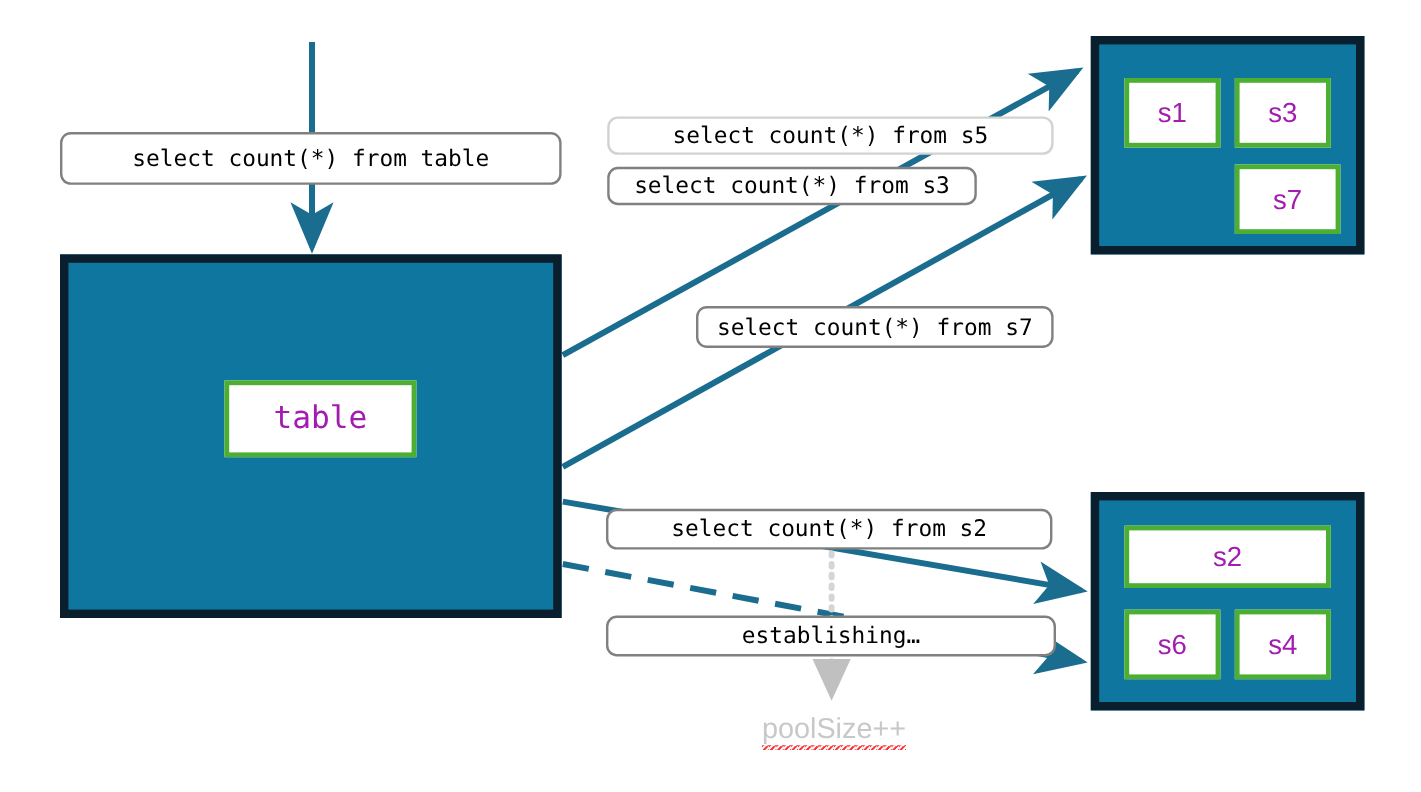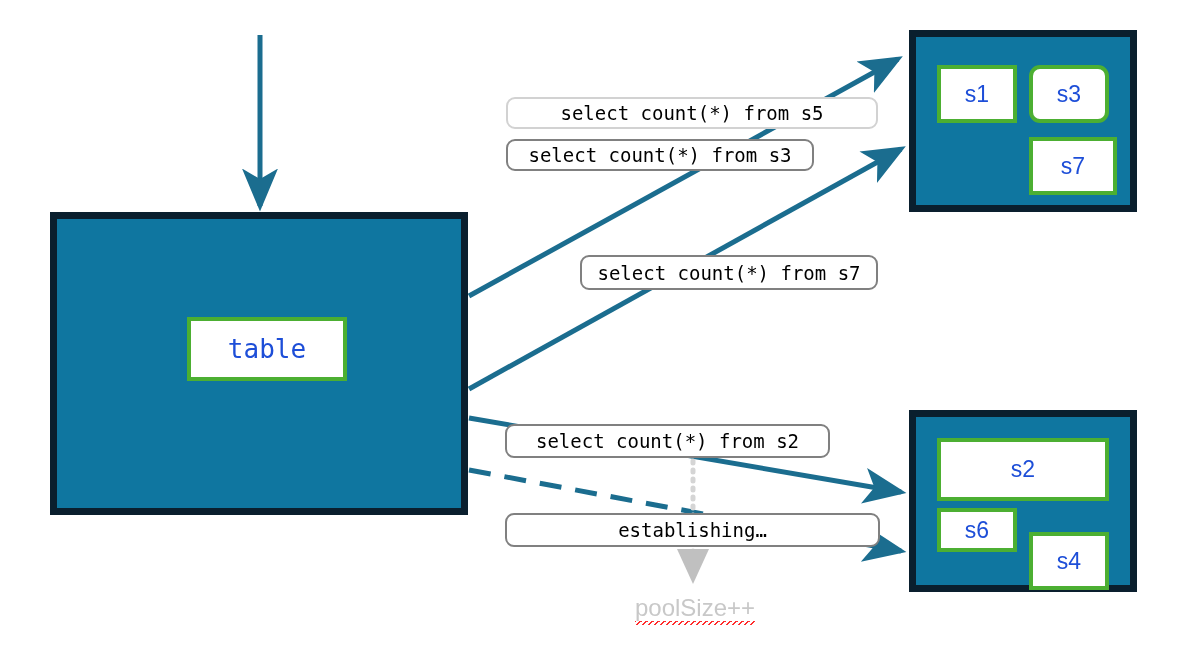--- a/index.html
+++ b/index.html
@@ -56,41 +56,41 @@
   
   .node-box {
     position: absolute;
     background: #ffffff;
     border: 4px solid #4caf32;
     box-sizing: border-box;
     display: flex;
     align-items: center;
     justify-content: center;
     font-family: "DejaVu Sans Mono", "Liberation Mono", monospace;
-    color: #1d4ed8;
+    color: #a21caf;
     white-space: nowrap;
   }
   #node-table {
     left: 180px;
     top: 310px;
     width: 160px;
     height: 64px;
     font-size: 26px;
   }
   .shard-node {
     font-size: 23px;
     font-family: "Liberation Sans", sans-serif;
   }
   #node-s1 { left: 937px; top: 65px;  width: 80px; height: 58px; }
-  #node-s3 { left: 1029px; top: 65px;  width: 80px; height: 58px; border-radius: 11px; }
+  #node-s3 { left: 1029px; top: 65px;  width: 80px; height: 58px; }
   #node-s5 { left: 937px; top: 137px; width: 80px; height: 58px; }
   #node-s7 { left: 1029px; top: 137px; width: 88px; height: 58px; }
-  #node-s2 { left: 937px; top: 438px; width: 172px; height: 63px; }
-  #node-s6 { left: 937px; top: 508px; width: 80px; height: 44px; }
-  #node-s4 { left: 1029px; top: 532px; width: 80px; height: 58px; }
+  #node-s2 { left: 937px; top: 438px; width: 172px; height: 52px; }
+  #node-s6 { left: 937px; top: 508px; width: 80px; height: 58px; }
+  #node-s4 { left: 1029px; top: 508px; width: 80px; height: 58px; }
 
   
   .query-pill {
     position: absolute;
     background: #ffffff;
     border: 2.5px solid #808080;
     border-radius: 9px;
     box-sizing: border-box;
     display: flex;
     align-items: center;
@@ -101,21 +101,21 @@
     white-space: nowrap;
     letter-spacing: 0px;
   }
   .query-pill.light-border {
     border-color: #d2d2d2;
   }
   #pill-from-table    { left: 50px;  top: 110px; width: 418px; height: 44px; }
   #pill-from-s5       { left: 506px; top: 97px;  width: 372px; height: 32px; }
   #pill-from-s3       { left: 506px; top: 126px; width: 308px; height: 32px; margin-top: 13px; }
   #pill-from-s7       { left: 580px; top: 255px; width: 298px; height: 35px; }
-  #pill-from-s2       { left: 505px; top: 424px; width: 325px; height: 34px; }
+  #pill-from-s2       { left: 505px; top: 424px; width: 372px; height: 34px; }
   #pill-establishing  { left: 505px; top: 513px; width: 375px; height: 34px; }
 
   
   #pool-size-note {
     position: absolute;
     left: 600px;
     top: 594px;
     width: 190px;
     text-align: center;
     font-family: "Liberation Sans", sans-serif;
@@ -169,20 +169,21 @@
   <div class="pool-box" id="shard-group-top"></div>
   <div class="node-box shard-node" id="node-s1">s1</div>
   <div class="node-box shard-node" id="node-s3">s3</div>
   <div class="node-box shard-node" id="node-s7">s7</div>
 
   <div class="pool-box" id="shard-group-bottom"></div>
   <div class="node-box shard-node" id="node-s2">s2</div>
   <div class="node-box shard-node" id="node-s6">s6</div>
   <div class="node-box shard-node" id="node-s4">s4</div>
 
+  <div class="query-pill" id="pill-from-table">select count(*) from table</div>
 
   <div class="query-pill light-border" id="pill-from-s5">select count(*) from s5</div>
 
   <div class="query-pill" id="pill-from-s3">select count(*) from s3</div>
 
   <div class="query-pill" id="pill-from-s7">select count(*) from s7</div>
 
   <div class="query-pill" id="pill-from-s2">select count(*) from s2</div>
 
   <div class="query-pill" id="pill-establishing">establishing…</div>

